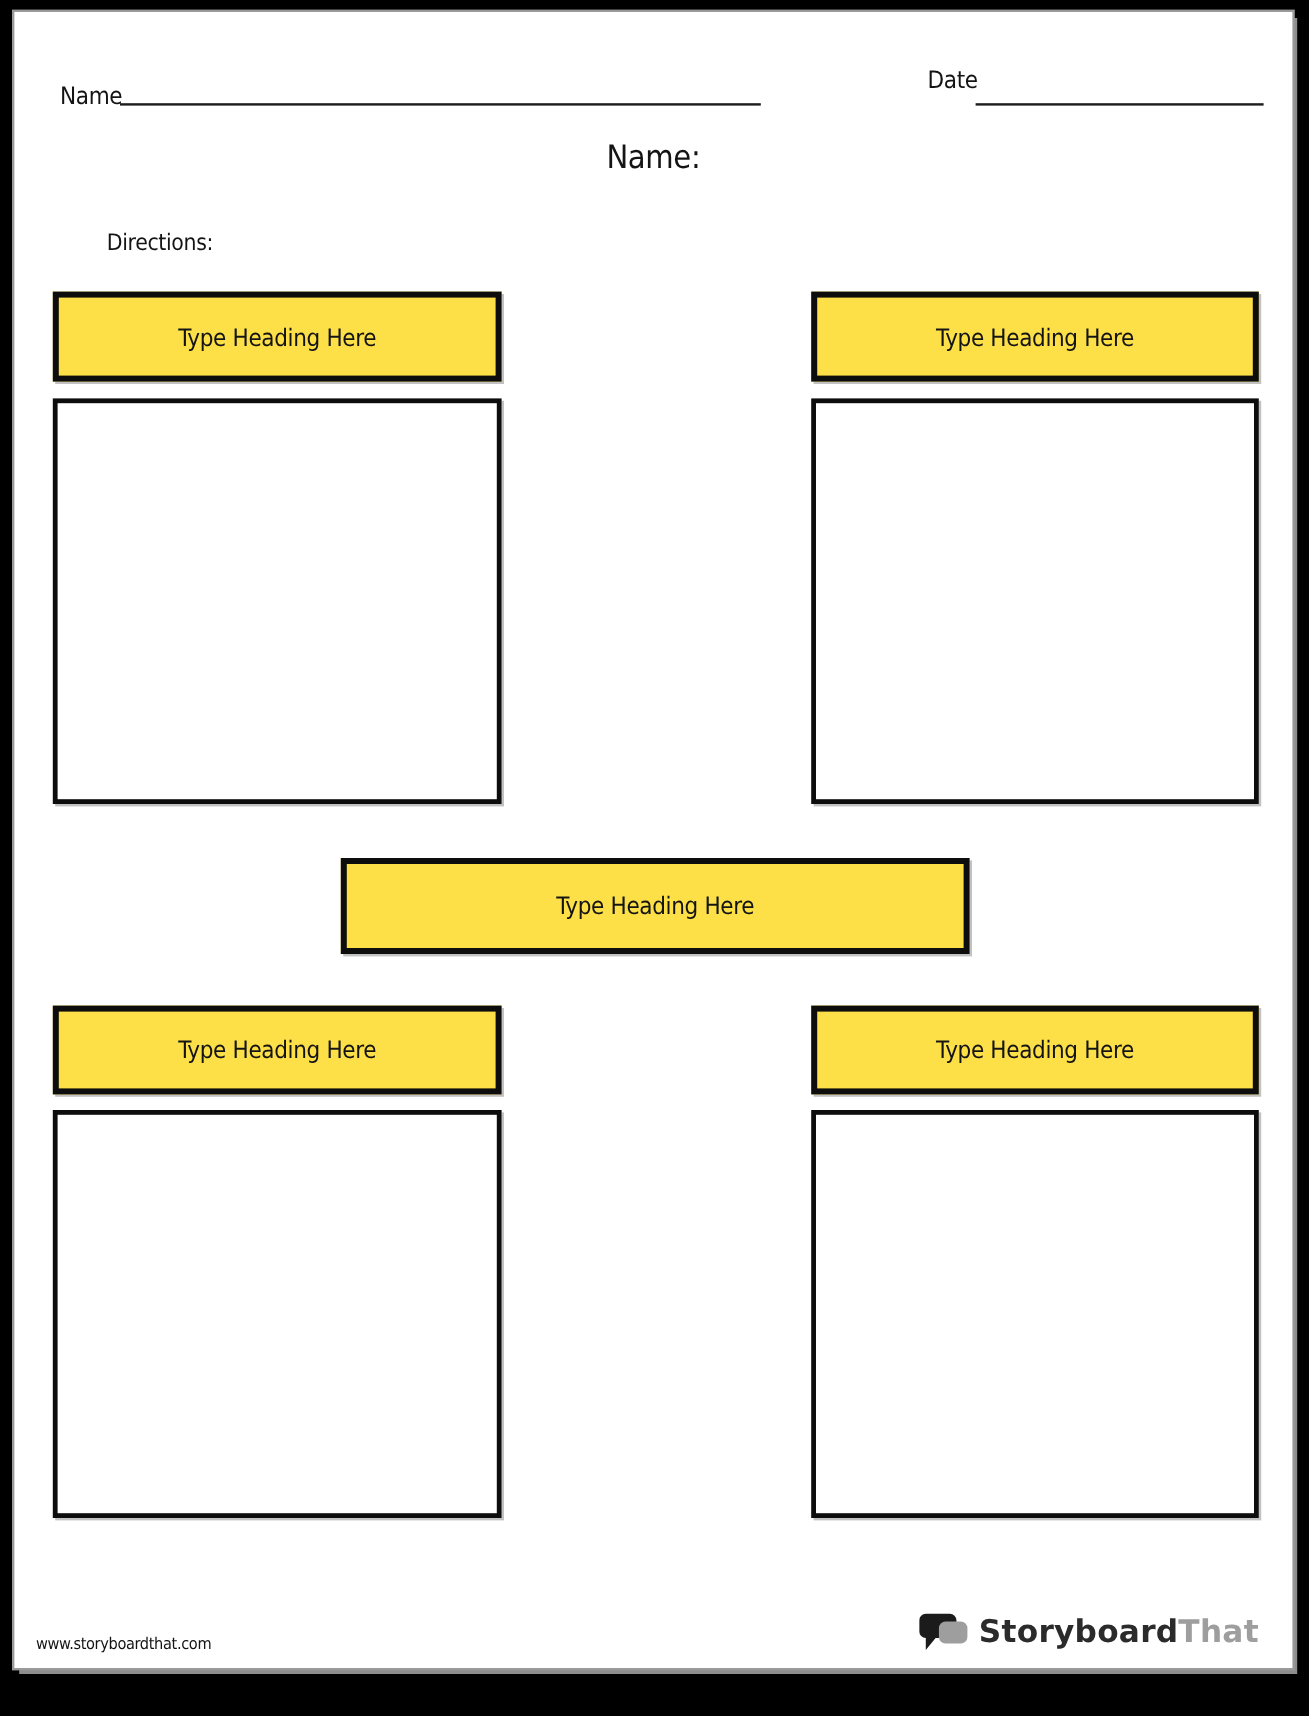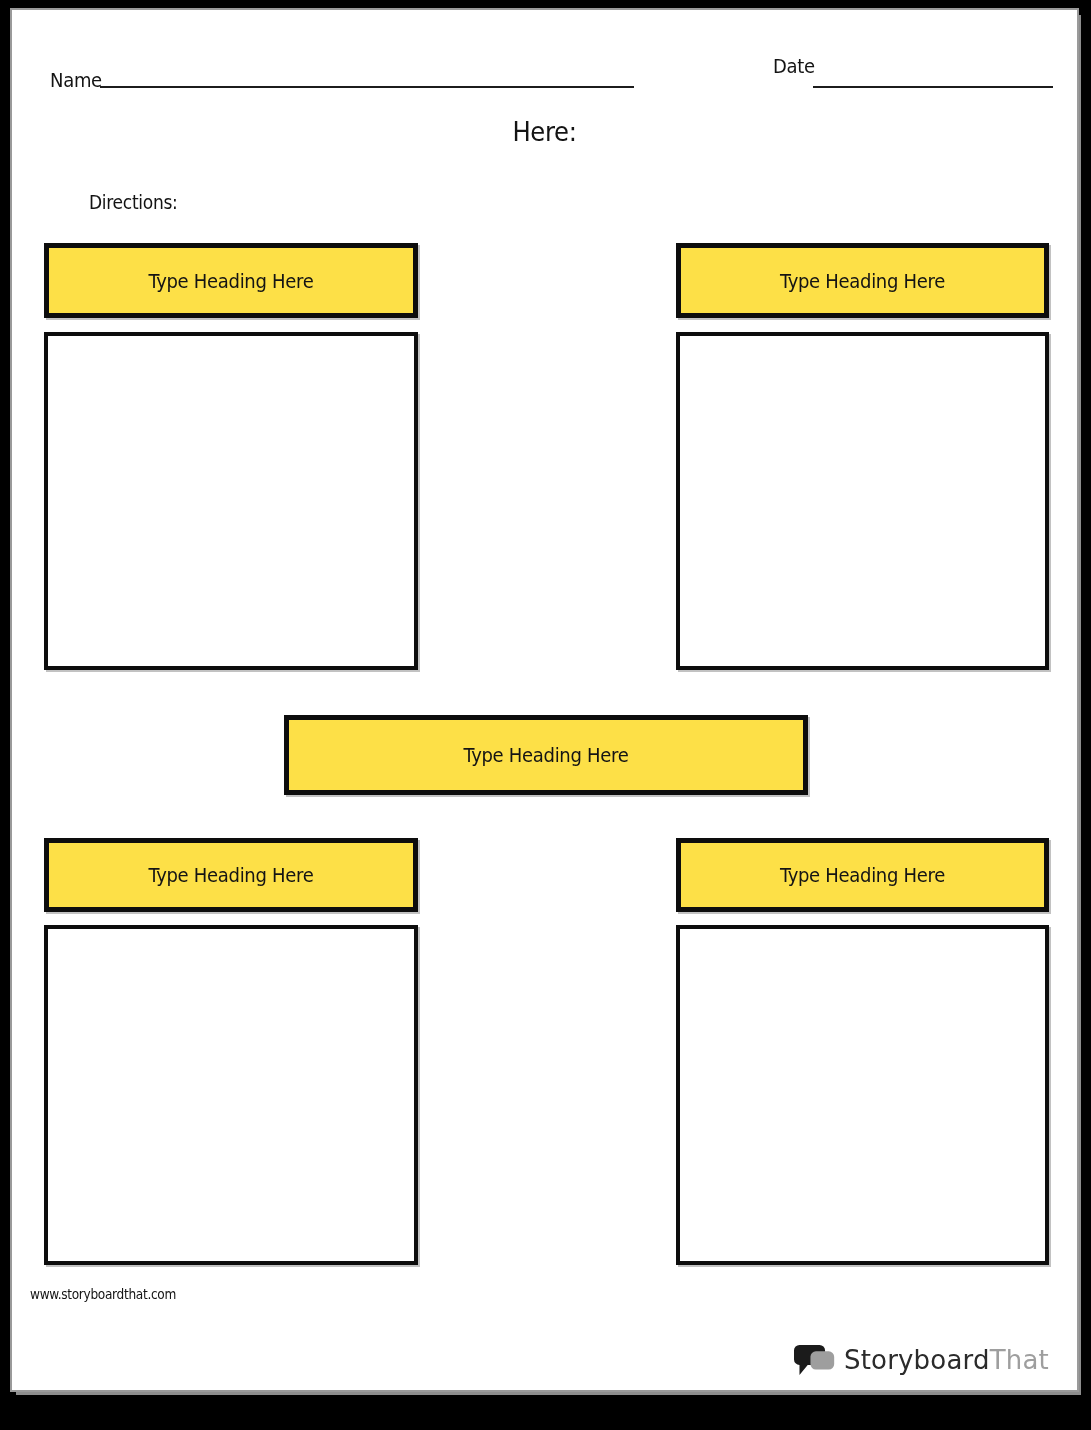--- a/index.html
+++ b/index.html
@@ -64,42 +64,42 @@
   .cbox.tl { left: 32px;  top: 322px; width: 374px; height: 338px; }
   .hbox.tr { left: 664px; top: 233px; width: 373px; height: 75px; }
   .cbox.tr { left: 664px; top: 322px; width: 373px; height: 338px; }
   .hbox.center { left: 272px; top: 705px; width: 524px; height: 80px; }
   .hbox.bl { left: 32px;  top: 828px; width: 374px; height: 74px; }
   .cbox.bl { left: 32px;  top: 915px; width: 374px; height: 340px; }
   .hbox.br { left: 664px; top: 828px; width: 373px; height: 74px; }
   .cbox.br { left: 664px; top: 915px; width: 373px; height: 340px; }
 
   
-  .site-url { position: absolute; left: 18px; top: 1276px; font-size: 13.5px; }
+  .site-url { position: absolute; left: 18px; top: 1352px; font-size: 13.5px; }
   .logo {
     position: absolute; right: 28px; top: 1332px;
     display: flex; align-items: center; gap: 8px;
   }
-  .logo-text { font-size: 26px; font-weight: 400; letter-spacing: 0.2px; }
+  .logo-text { font-size: 26px; font-weight: 700; letter-spacing: 0.2px; }
   .logo-text .primary   { color: #2b2b2b; }
   .logo-text .secondary { color: #9e9e9e; }
 </style>
 </head>
 <body>
 
 <div class="stage">
   <div class="page">
 
     <span class="cond field-label name-label">Name</span>
     <span class="write-line name-line"></span>
 
     <span class="cond field-label date-label">Date</span>
     <span class="write-line date-line"></span>
 
-    <div class="cond title">Here:</div>
+    <div class="cond title">Name:</div>
     <div class="cond directions">Directions:</div>
 
     <div class="hbox tl">
       <span class="cond htext">Type Heading Here</span>
     </div>
     <div class="cbox tl"></div>
 
     <div class="hbox tr">
       <span class="cond htext">Type Heading Here</span>
     </div>

